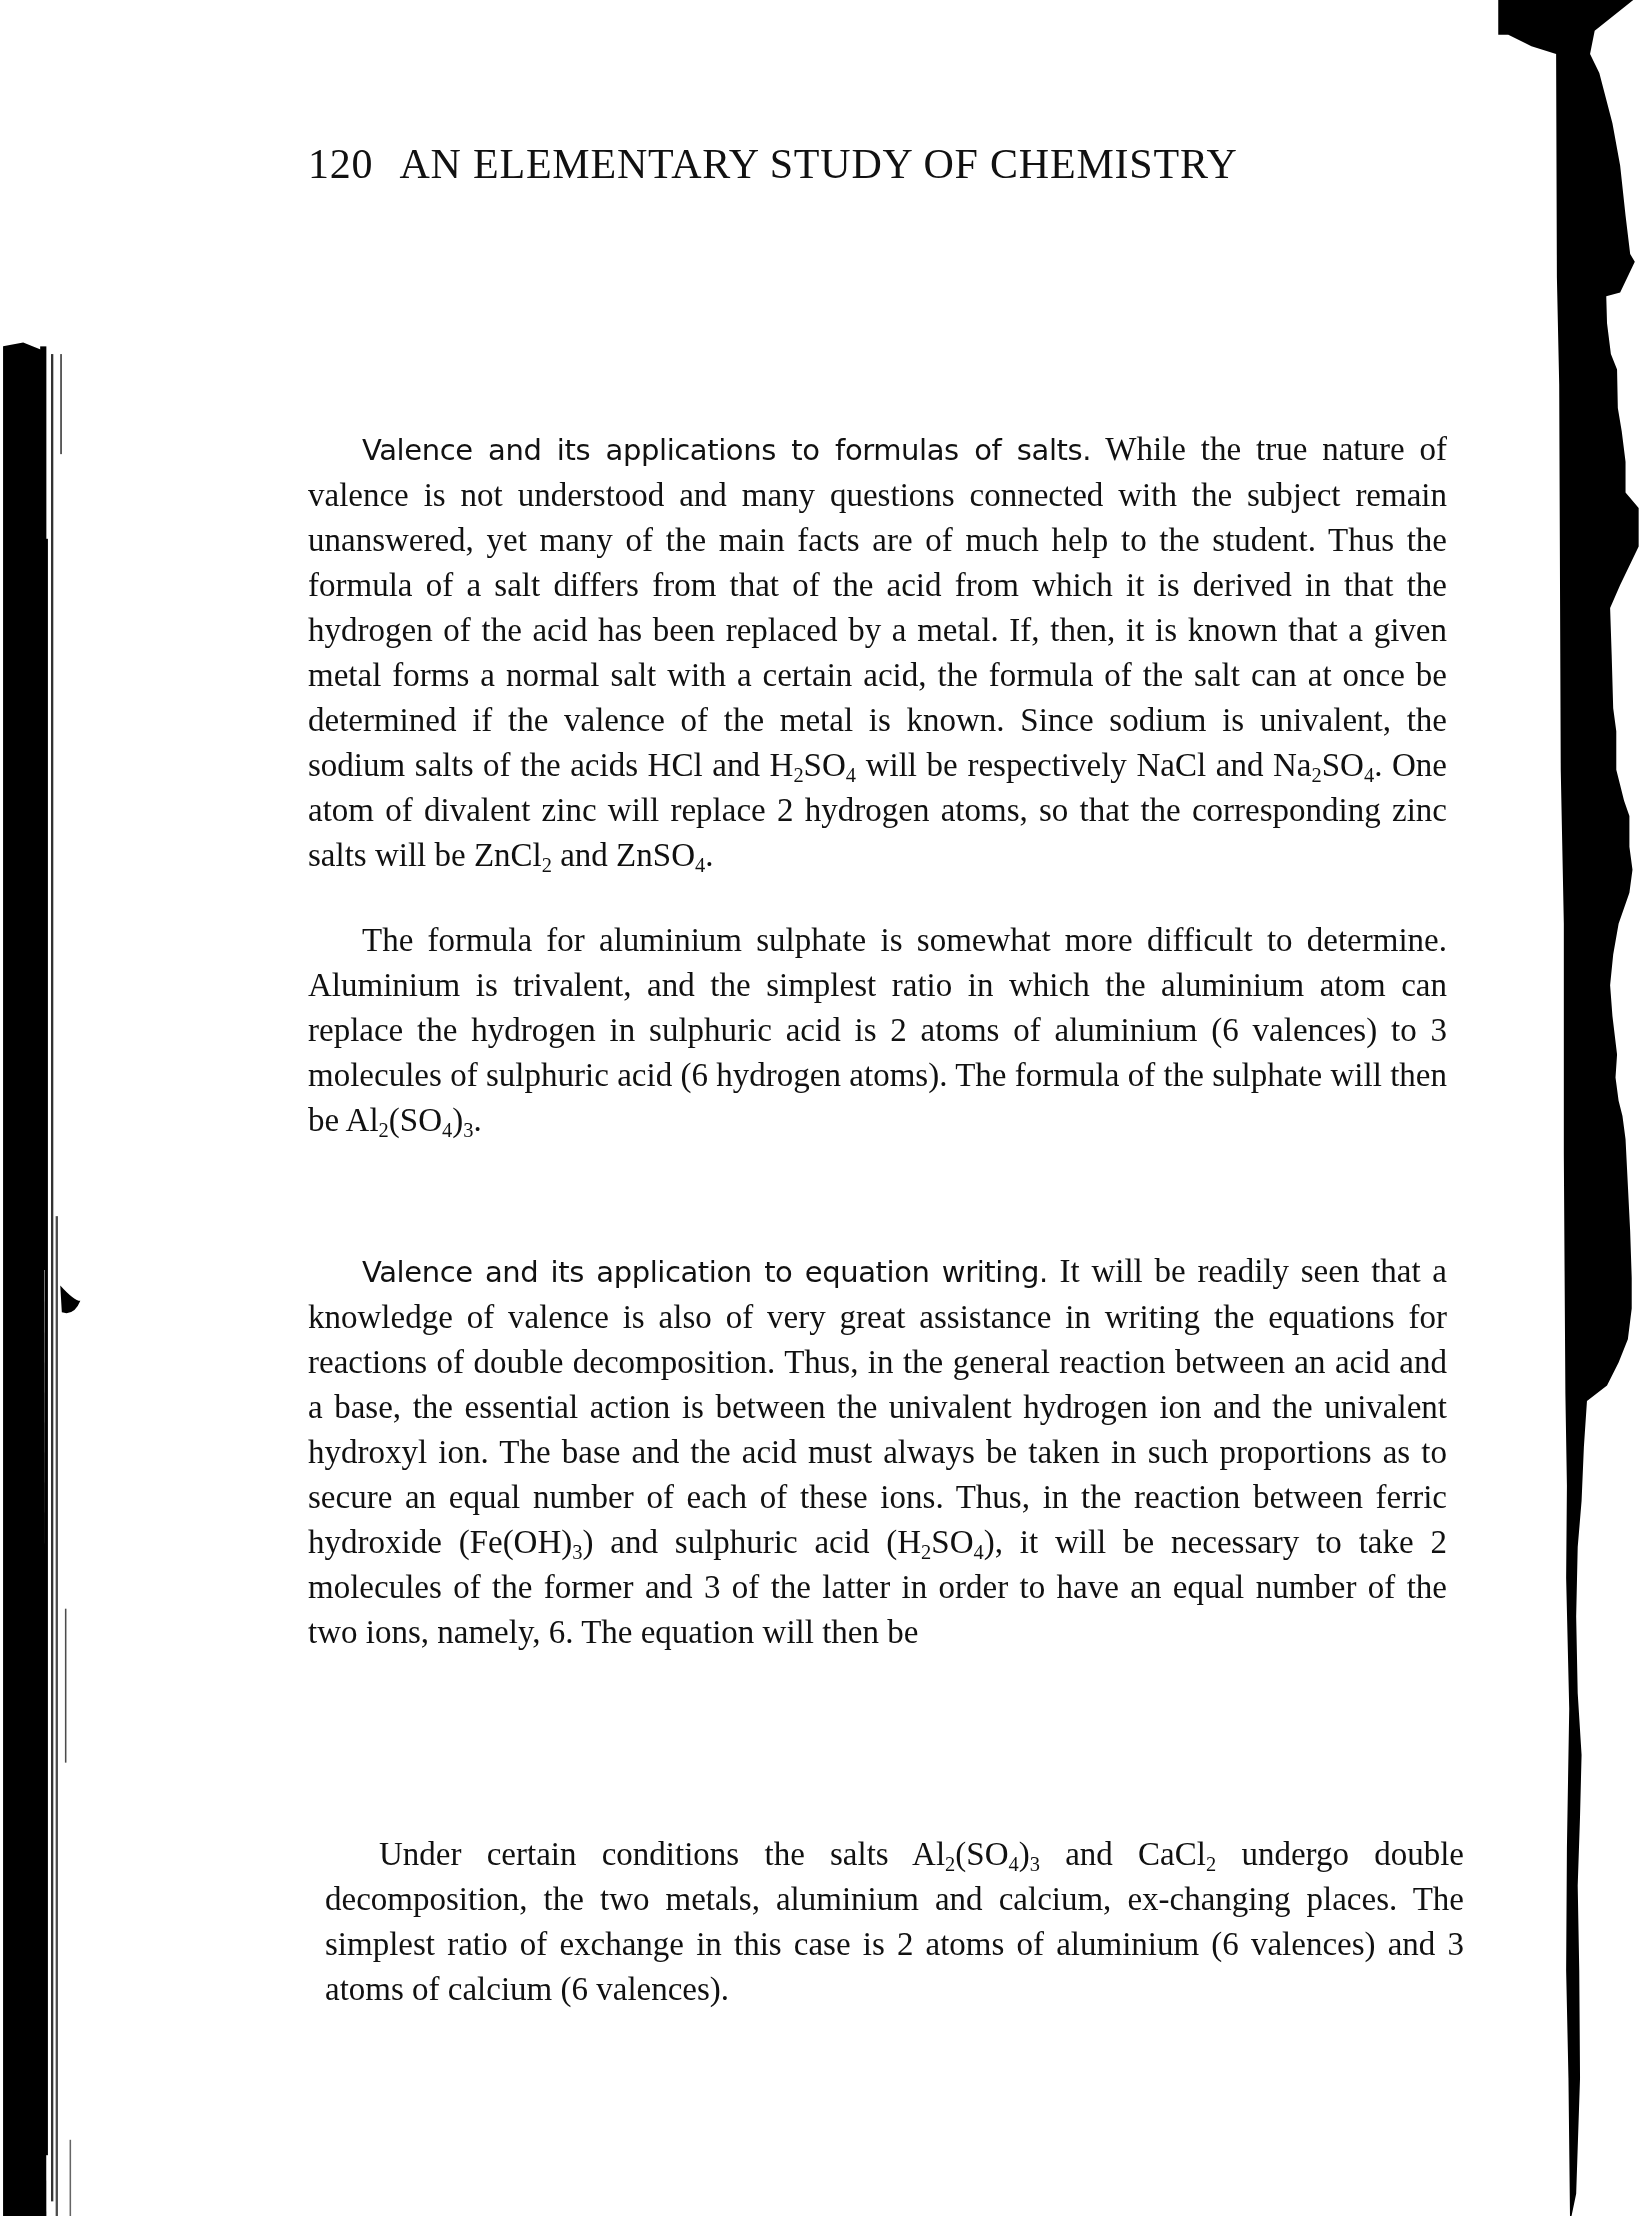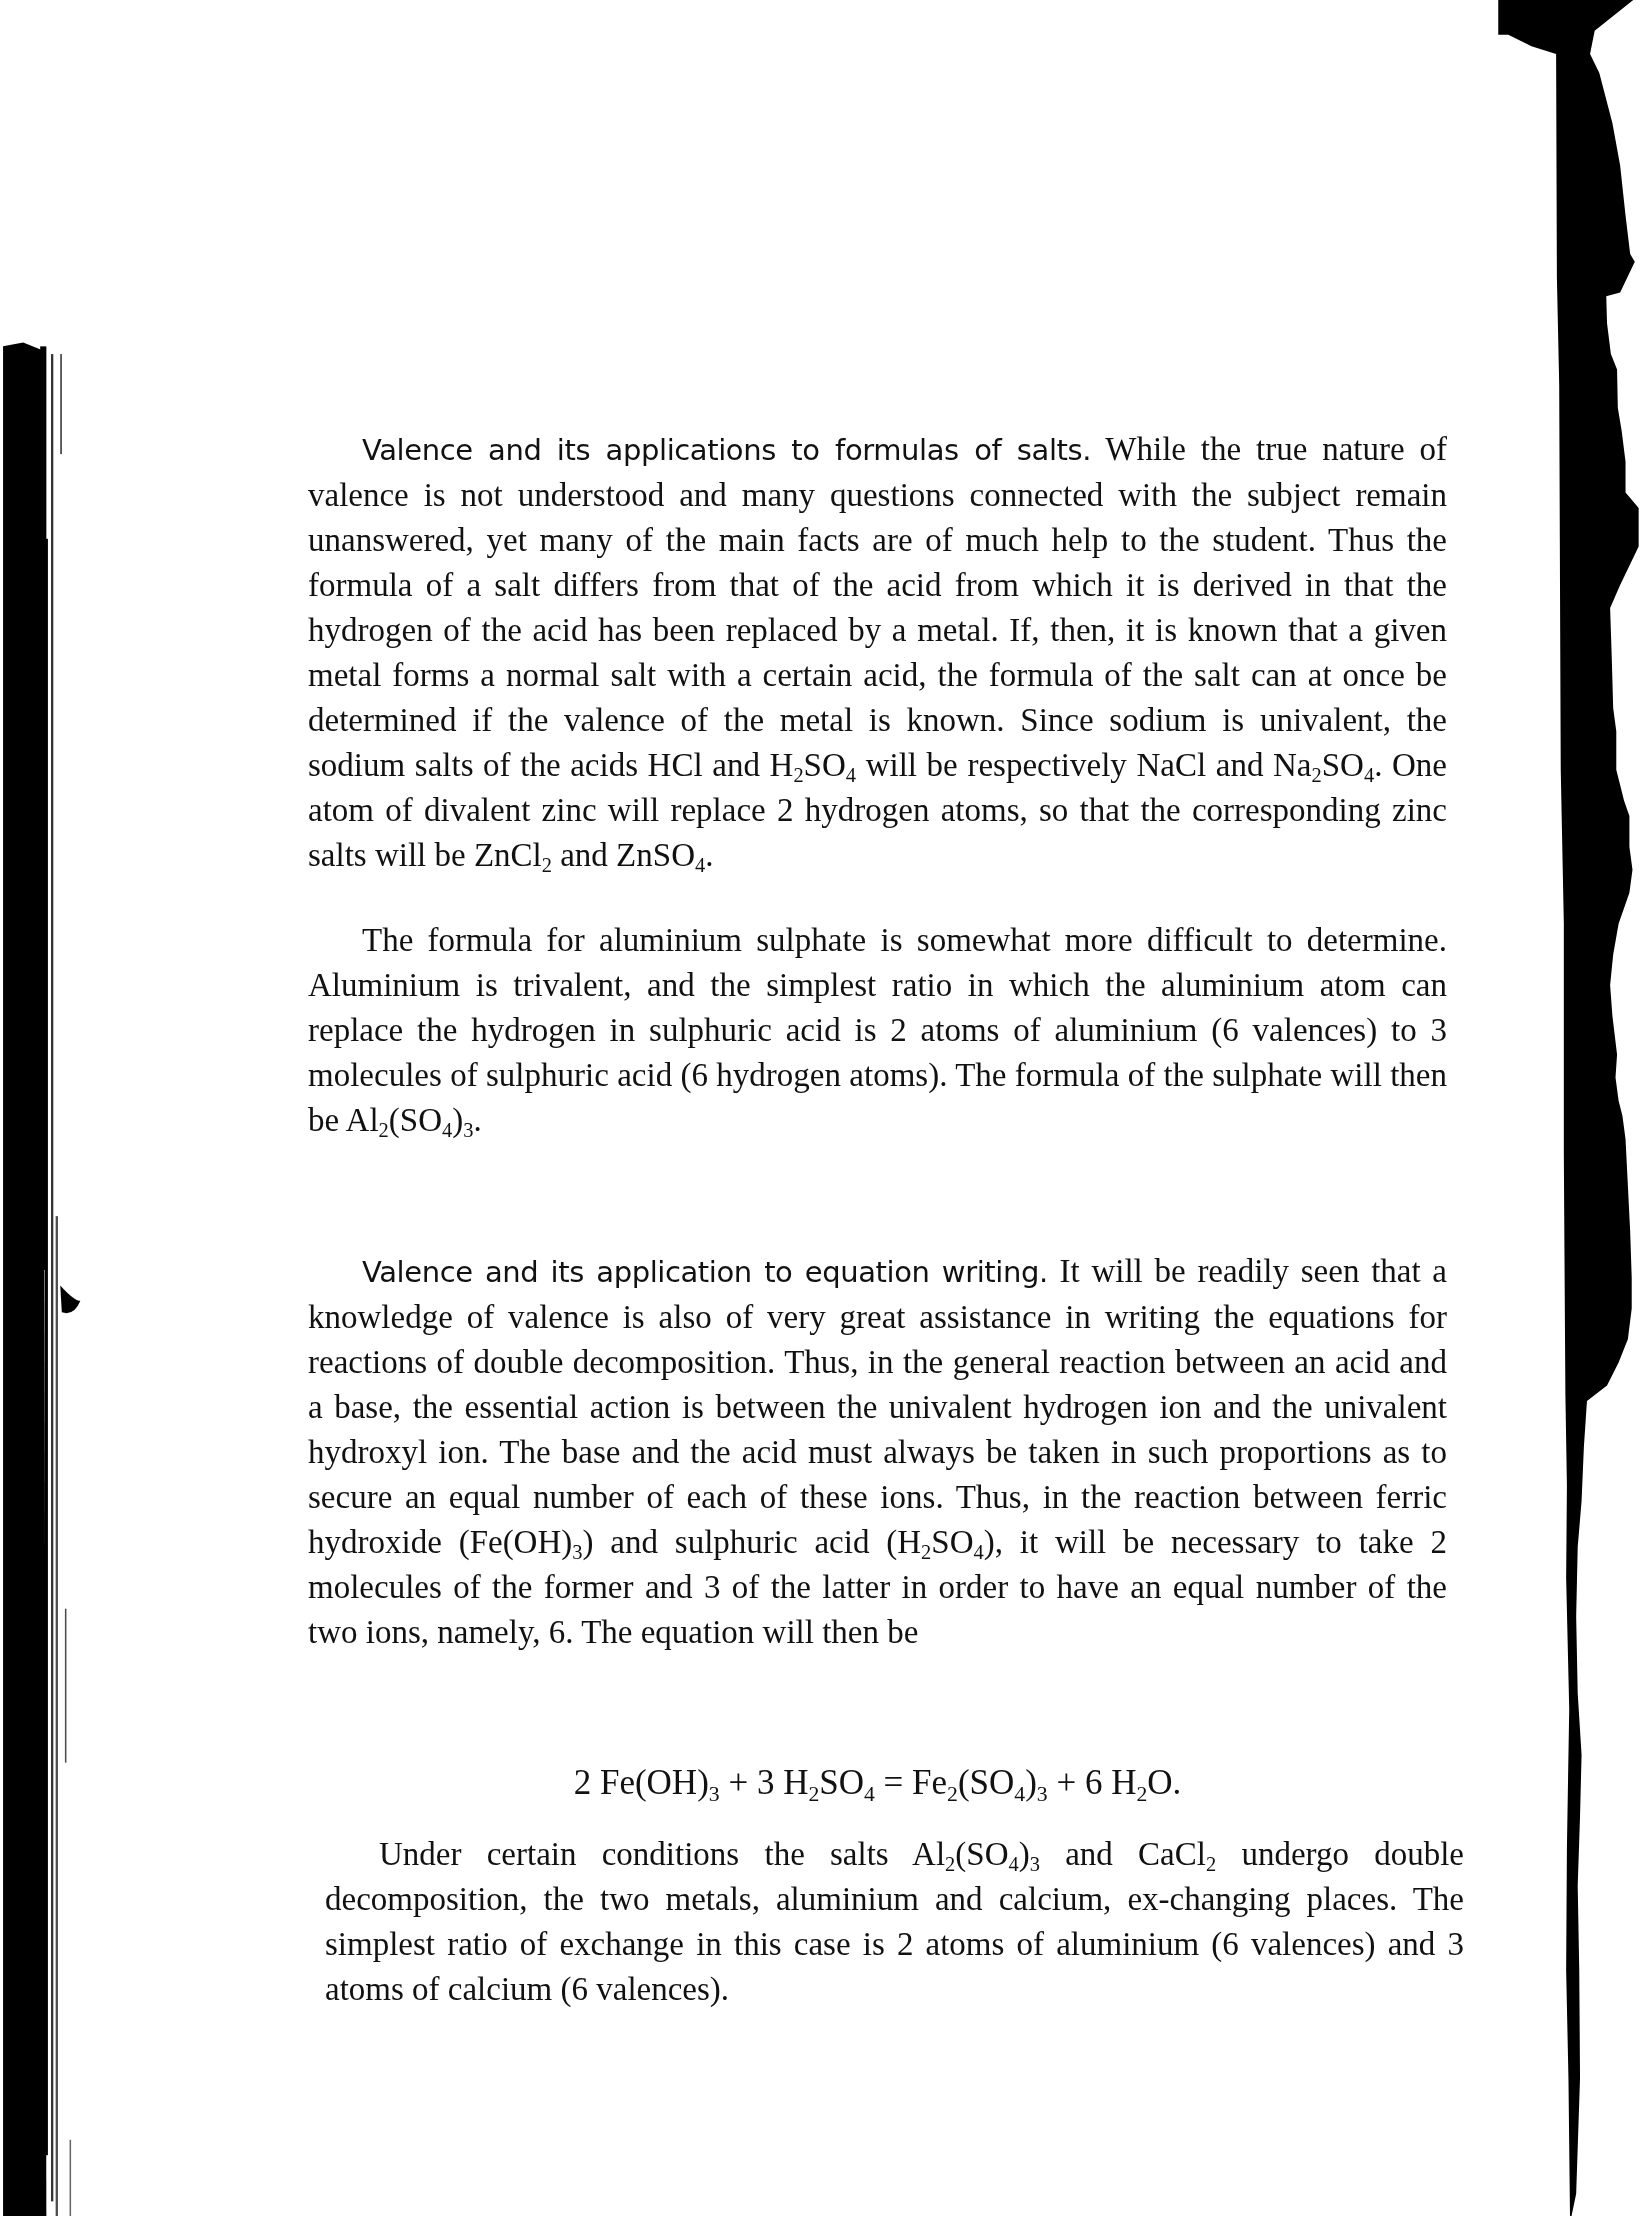--- a/index.html
+++ b/index.html
@@ -52,34 +52,36 @@
     <rect x="78" y="460" width="2" height="130" fill="#000" opacity="0.8"></rect>
     <rect x="84" y="2090" width="2" height="200" fill="#000" opacity="0.7"></rect>
     <rect x="90" y="2780" width="2" height="99" fill="#000" opacity="0.6"></rect>
     <path d="M78 1670 Q96 1690 104 1690 Q96 1710 80 1705 Z" fill="#000"></path>
   </svg>
 
   <svg class="right-edge" viewBox="0 0 245 2879" preserveAspectRatio="none">
     <path d="M47 0 L222 0 L172 40 L166 70 L178 95 L195 160 L205 215 L212 280 L218 330 L224 340 L205 380 L187 385 L188 420 L193 460 L201 480 L202 530 L207 560 L212 600 L212 640 L229 660 L229 710 L205 760 L192 790 L194 850 L196 920 L200 950 L200 1000 L205 1020 L210 1040 L217 1060 L217 1100 L221 1130 L217 1160 L203 1200 L196 1240 L192 1280 L195 1320 L201 1370 L199 1400 L203 1430 L208 1450 L212 1480 L215 1540 L218 1600 L220 1660 L220 1700 L215 1740 L203 1770 L188 1800 L175 1810 L162 1820 L158 1880 L155 1950 L150 2010 L148 2100 L150 2200 L155 2280 L153 2360 L150 2450 L152 2560 L153 2700 L148 2850 L142 2879 L140 2879 L138 2700 L135 2560 L136 2400 L139 2220 L135 2050 L136 1930 L134 1810 L132 1500 L132 1200 L128 1000 L126 500 L123 360 L122 70 L90 60 L60 45 L47 45 Z" fill="#000"></path>
   </svg>
 
+  <div class="running-head">
+    <span class="folio">120</span><span>AN ELEMENTARY STUDY OF CHEMISTRY</span>
+  </div>
 
 
   <div class="text-block body p1">
     <p class="indent"><span class="heading">Valence and its applications to formulas of salts.</span><span> While the true nature of valence is not understood and many questions connected with the subject remain unanswered, yet many of the main facts are of much help to the student. Thus the formula of a salt differs from that of the acid from which it is derived in that the hydrogen of the acid has been replaced by a metal. If, then, it is known that a given metal forms a normal salt with a certain acid, the formula of the salt can at once be determined if the valence of the metal is known. Since sodium is univalent, the sodium salts of the acids HCl and H</span><sub>2</sub><span>SO</span><sub>4</sub><span> will be respectively NaCl and Na</span><sub>2</sub><span>SO</span><sub>4</sub><span>. One atom of divalent zinc will replace 2 hydrogen atoms, so that the corresponding zinc salts will be ZnCl</span><sub>2</sub><span> and ZnSO</span><sub>4</sub><span>.</span></p>
   </div>
 
   <div class="text-block body p2">
     <p class="indent"><span>The formula for aluminium sulphate is somewhat more difficult to determine. Aluminium is trivalent, and the simplest ratio in which the aluminium atom can replace the hydrogen in sulphuric acid is 2 atoms of aluminium (6 valences) to 3 molecules of sulphuric acid (6 hydrogen atoms). The formula of the sulphate will then be Al</span><sub>2</sub><span>(SO</span><sub>4</sub><span>)</span><sub>3</sub><span>.</span></p>
   </div>
 
   <div class="text-block body p3">
     <p class="indent"><span class="heading">Valence and its application to equation writing.</span><span> It will be readily seen that a knowledge of valence is also of very great assistance in writing the equations for reactions of double decomposition. Thus, in the general reaction between an acid and a base, the essential action is between the univalent hydrogen ion and the univalent hydroxyl ion. The base and the acid must always be taken in such proportions as to secure an equal number of each of these ions. Thus, in the reaction between ferric hydroxide (Fe(OH)</span><sub>3</sub><span>) and sulphuric acid (H</span><sub>2</sub><span>SO</span><sub>4</sub><span>), it will be necessary to take 2 molecules of the former and 3 of the latter in order to have an equal number of the two ions, namely, 6. The equation will then be</span></p>
   </div>
 
-  <div class="equation"><span>2 Fe(OH)</span><sub>3</sub><span> + 3 H</span><sub>2</sub><span>SO</span><sub>4</sub><span> = Fe</span><sub>2</sub><span>(SO</span><sub>4</sub><span>)</span><sub>3</sub><span> + 6 H</span><sub>2</sub><span>O.</span></div>
 
   <div class="text-block body p4">
     <p class="indent"><span>Under certain conditions the salts Al</span><sub>2</sub><span>(SO</span><sub>4</sub><span>)</span><sub>3</sub><span> and CaCl</span><sub>2</sub><span> undergo double decomposition, the two metals, aluminium and calcium, ex-changing places. The simplest ratio of exchange in this case is 2 atoms of aluminium (6 valences) and 3 atoms of calcium (6 valences).</span></p>
   </div>
 
 </div>
 
 
 </body></html>

